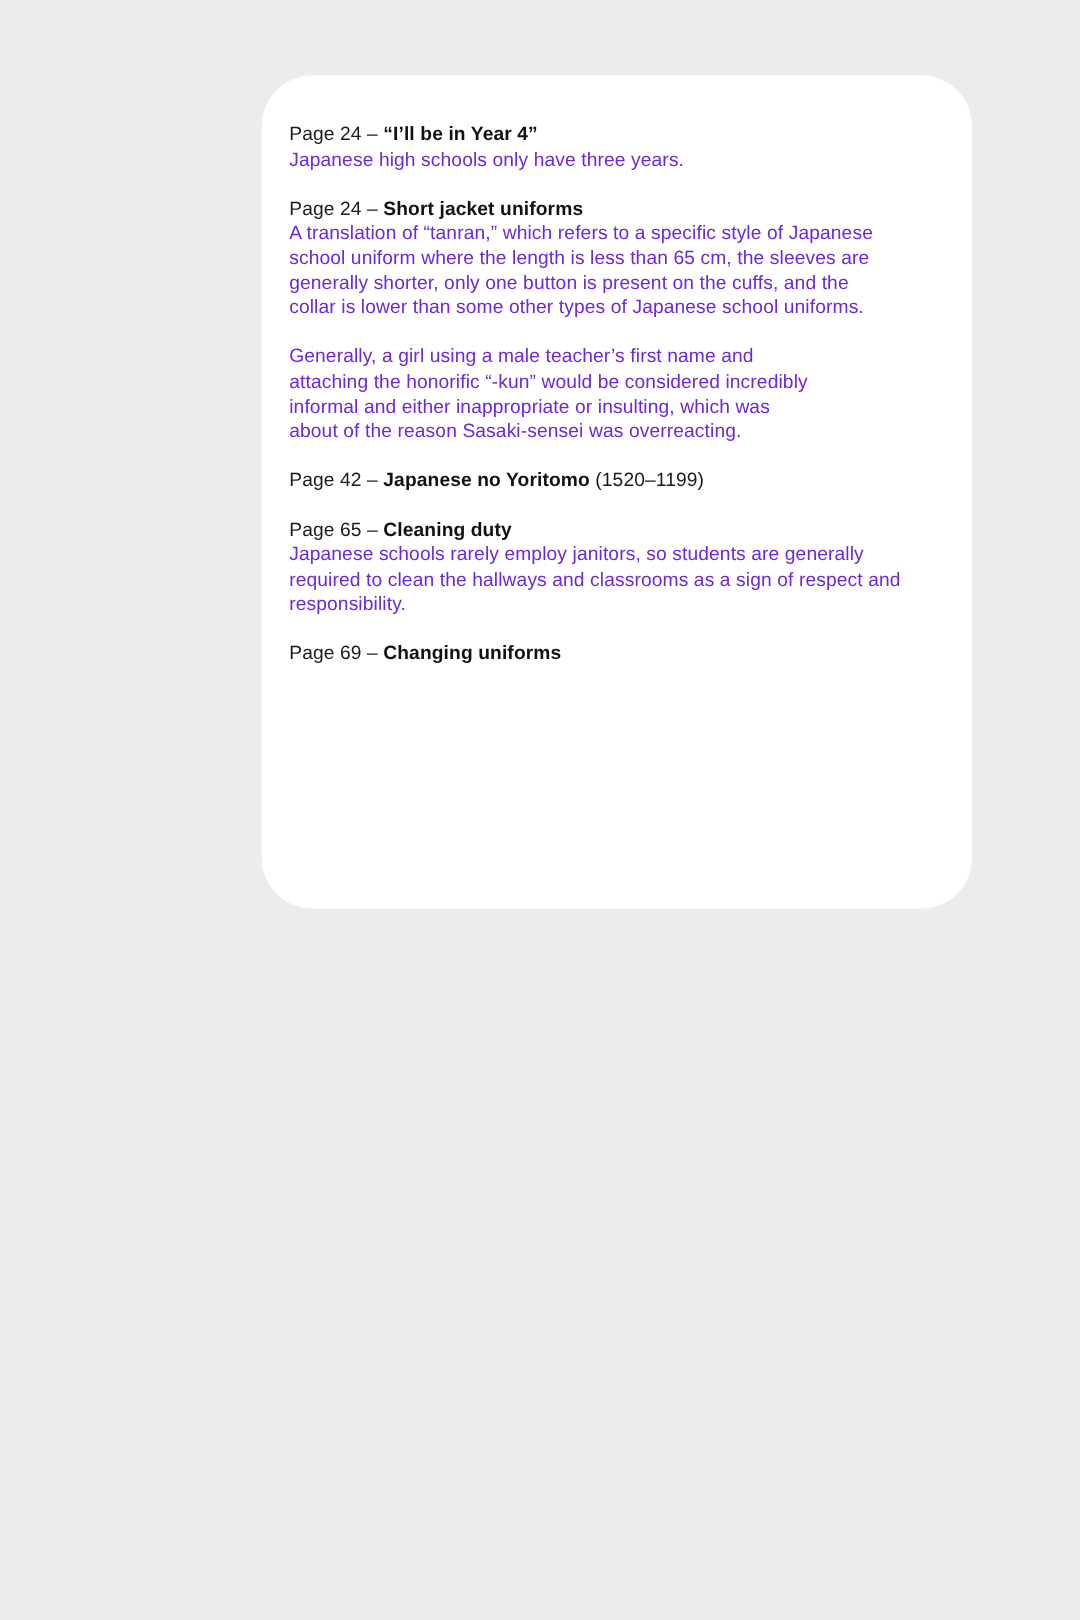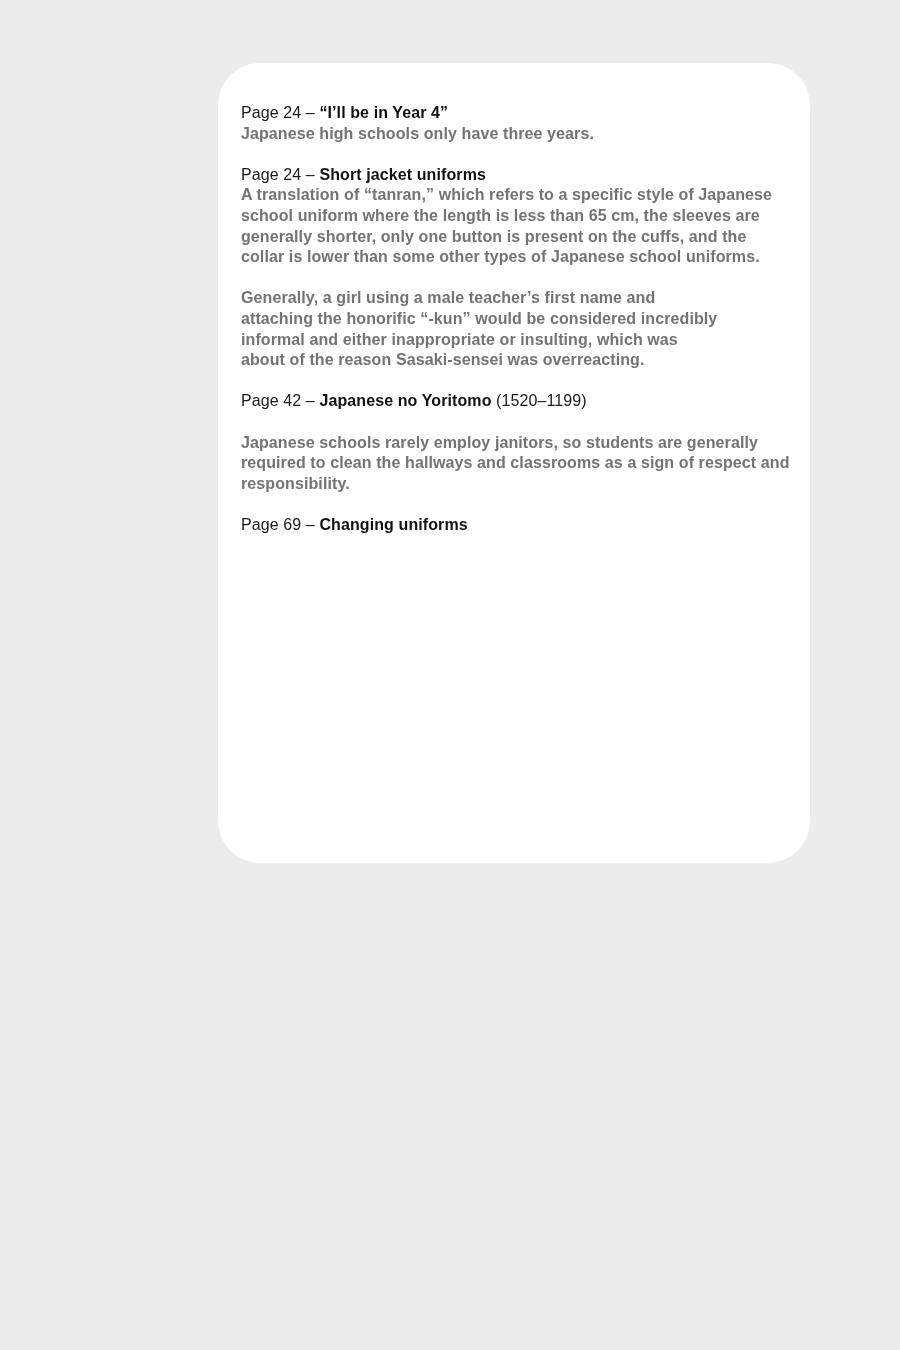--- a/index.html
+++ b/index.html
@@ -9,21 +9,21 @@
     height: 1350px;
     background: #ececec;
     font-family: "Liberation Sans", sans-serif;
     overflow: hidden;
   }
   .card {
     position: absolute;
     left: 218px;
     top: 63px;
     width: 592px;
-    height: 800px;
+    height: 694px;
     background: #ffffff;
     border-radius: 42px;
     box-sizing: border-box;
     padding: 40px 28px 0 23px;
   }
   .note {
     margin: 0 0 20.6px 0;
     color: #1e1e1e;
     font-size: 16px;
     line-height: 20.6px;
@@ -32,22 +32,21 @@
   .note-header {
     white-space: pre;
     color: #1a1a1a;
   }
   .note-title {
     font-weight: 700;
     color: #111111;
   }
   .note-body {
     white-space: pre;
-    color: #737373;
-    font-weight: bold;
+    color: #6d28d9;
   }
 </style>
 </head>
 <body>
 
 <div class="page">
   <div class="card">
 
     <div class="note">
       <div class="note-header"><span>Page 24 – </span><span class="note-title">“I’ll be in Year 4”</span><span></span></div>
@@ -67,20 +66,21 @@
 attaching the honorific “-kun” would be considered incredibly
 informal and either inappropriate or insulting, which was
 about of the reason Sasaki-sensei was overreacting.</div>
     </div>
 
     <div class="note">
       <div class="note-header"><span>Page 42 – </span><span class="note-title">Japanese no Yoritomo</span><span> (1520–1199)</span></div>
     </div>
 
     <div class="note">
+      <div class="note-header"><span>Page 65 – </span><span class="note-title">Cleaning duty</span><span></span></div>
       <div class="note-body">Japanese schools rarely employ janitors, so students are generally
 required to clean the hallways and classrooms as a sign of respect and
 responsibility.</div>
     </div>
 
     <div class="note">
       <div class="note-header"><span>Page 69 – </span><span class="note-title">Changing uniforms</span><span></span></div>
     </div>
 
   </div>

